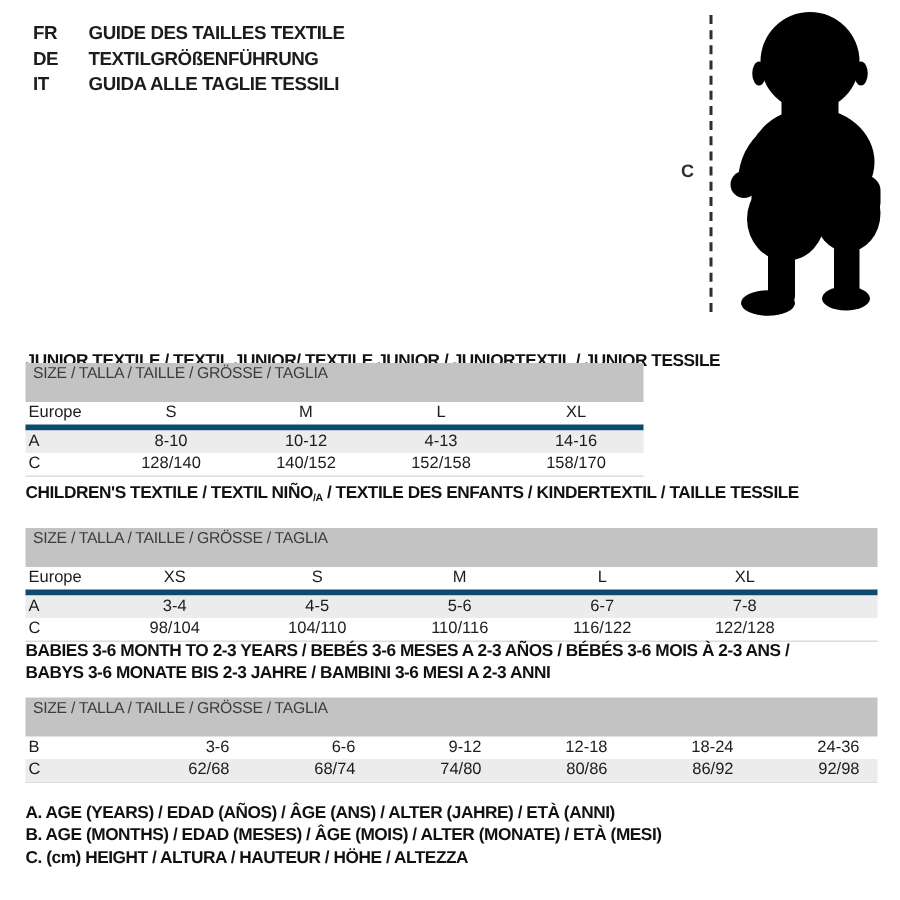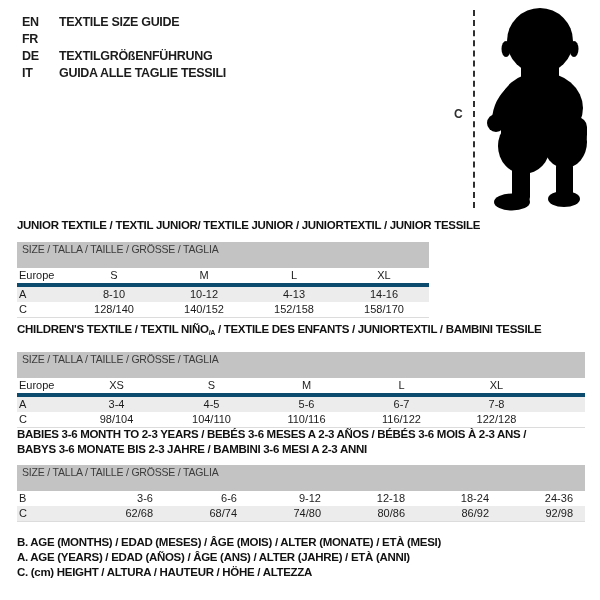--- a/index.html
+++ b/index.html
@@ -33,25 +33,22 @@
   .t-children .tcell:not(.lbl){width:95px;}
   .t-babies .tcell:not(.lbl){width:84px;text-align:right;}
   
   .legend{position:absolute;left:17px;top:535px;font-weight:bold;font-size:11.5px;letter-spacing:-0.3px;line-height:15px;color:#111;}
 </style>
 </head>
 <body>
 
 <div class="lang-list">
   <div class="lang-row">
-    <span class="lang-code">EN</span>
-    <span class="lang-label">TEXTILE SIZE GUIDE</span>
-  </div>
-  <div class="lang-row">
     <span class="lang-code">FR</span>
+    <span class="lang-label">GUIDE DES TAILLES TEXTILE</span>
   </div>
   <div class="lang-row">
     <span class="lang-code">DE</span>
     <span class="lang-label">TEXTILGRÖßENFÜHRUNG</span>
   </div>
   <div class="lang-row">
     <span class="lang-code">IT</span>
     <span class="lang-label">GUIDA ALLE TAGLIE TESSILI</span>
   </div>
 </div>
@@ -71,21 +68,21 @@
     <rect x="36" y="112" width="86" height="28" rx="10"></rect>
     <ellipse cx="59" cy="141" rx="26" ry="28"></ellipse>
     <ellipse cx="100" cy="137" rx="22" ry="26"></ellipse>
     <rect x="47" y="158" width="18" height="42" rx="8"></rect>
     <rect x="91" y="154" width="17" height="42" rx="8"></rect>
     <ellipse cx="47" cy="197" rx="18" ry="8.5"></ellipse>
     <ellipse cx="99" cy="194" rx="16" ry="8"></ellipse>
   </g>
 </svg>
 
-<div class="sec-title" style="top:219px;">JUNIOR TEXTILE / TEXTIL JUNIOR/ TEXTILE JUNIOR / JUNIORTEXTIL / JUNIOR TESSILE</div>
+<div class="sec-title" style="top:235px;">JUNIOR TEXTILE / TEXTIL JUNIOR/ TEXTILE JUNIOR / JUNIORTEXTIL / JUNIOR TESSILE</div>
 <div class="size-table t-junior w-junior" style="top:242px;">
   <div class="size-bar">SIZE / TALLA / TAILLE / GRÖSSE / TAGLIA</div>
   <div class="trow hdr">
     <span class="tcell lbl">Europe</span>
     <span class="tcell">S</span>
     <span class="tcell">M</span>
     <span class="tcell">L</span>
     <span class="tcell">XL</span>
   </div>
   <div class="trow stripe">
@@ -97,21 +94,21 @@
   </div>
   <div class="trow">
     <span class="tcell lbl">C</span>
     <span class="tcell">128/140</span>
     <span class="tcell">140/152</span>
     <span class="tcell">152/158</span>
     <span class="tcell">158/170</span>
   </div>
 </div>
 
-<div class="sec-title" style="top:323px;"><span>CHILDREN'S TEXTILE / TEXTIL NIÑO</span><sub>/A</sub><span> / TEXTILE DES ENFANTS / JUNIORTEXTIL / BAMBINI TESSILE</span></div>
+<div class="sec-title" style="top:323px;"><span>CHILDREN'S TEXTILE / TEXTIL NIÑO</span><sub>/A</sub><span> / TEXTILE DES ENFANTS / KINDERTEXTIL / TAILLE TESSILE</span></div>
 <div class="size-table t-children w-wide" style="top:352px;">
   <div class="size-bar">SIZE / TALLA / TAILLE / GRÖSSE / TAGLIA</div>
   <div class="trow hdr">
     <span class="tcell lbl">Europe</span>
     <span class="tcell">XS</span>
     <span class="tcell">S</span>
     <span class="tcell">M</span>
     <span class="tcell">L</span>
     <span class="tcell">XL</span>
   </div>
@@ -153,16 +150,16 @@
     <span class="tcell">62/68</span>
     <span class="tcell">68/74</span>
     <span class="tcell">74/80</span>
     <span class="tcell">80/86</span>
     <span class="tcell">86/92</span>
     <span class="tcell">92/98</span>
   </div>
 </div>
 
 <div class="legend">
+  <div>A. AGE (YEARS) / EDAD (AÑOS) / ÂGE (ANS) / ALTER (JAHRE) / ETÀ (ANNI)</div>
   <div>B. AGE (MONTHS) / EDAD (MESES) / ÂGE (MOIS) / ALTER (MONATE) / ETÀ (MESI)</div>
-  <div>A. AGE (YEARS) / EDAD (AÑOS) / ÂGE (ANS) / ALTER (JAHRE) / ETÀ (ANNI)</div>
   <div>C. (cm) HEIGHT / ALTURA / HAUTEUR / HÖHE / ALTEZZA</div>
 </div>
 
 </body></html>

